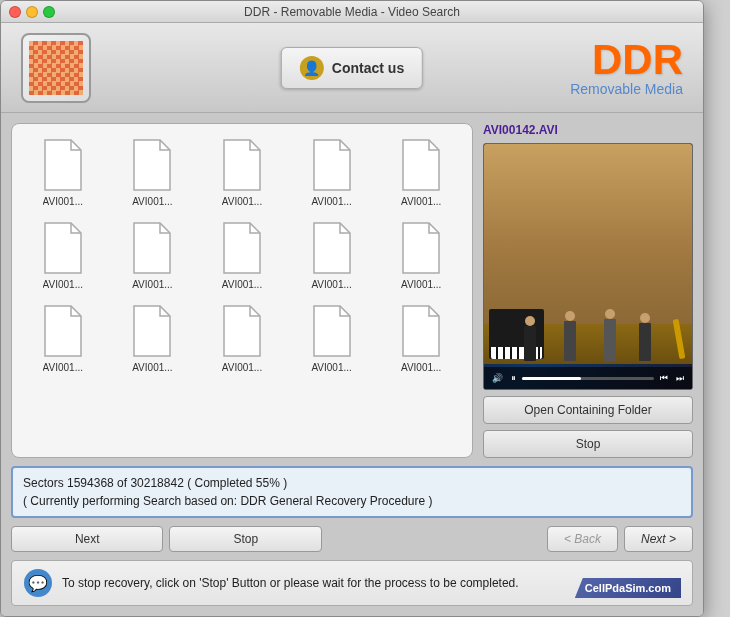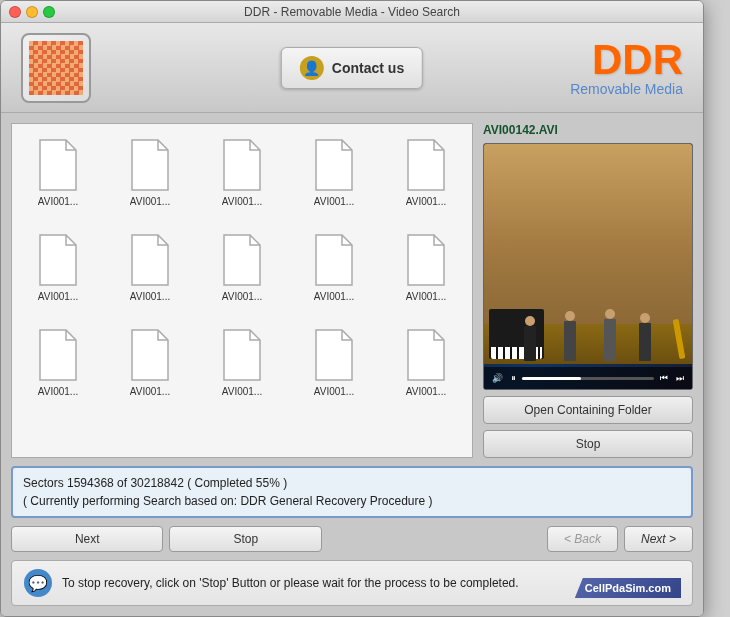--- a/index.html
+++ b/index.html
@@ -158,28 +158,28 @@
     .middle-row {
       display: flex;
       gap: 10px;
       flex: 1;
     }
 
     
     .file-grid-container {
       background: #f5f5f5;
       border: 1px solid #aaa;
-      border-radius: 0;
+      border-radius: 8px;
       flex: 1;
       padding: 8px;
       overflow-y: auto;
       display: grid;
       grid-template-columns: repeat(5, 1fr);
       grid-template-rows: repeat(3, auto);
-      gap: 16px;
+      gap: 4px;
       align-content: start;
     }
 
     .file-item {
       display: flex;
       flex-direction: column;
       align-items: center;
       padding: 4px;
       gap: 2px;
       cursor: pointer;
@@ -214,21 +214,21 @@
       width: 210px;
       display: flex;
       flex-direction: column;
       gap: 6px;
       flex-shrink: 0;
     }
 
     .preview-filename {
       font-size: 12px;
       font-weight: 600;
-      color: #14532d;
+      color: #4c1d95;
     }
 
     .preview-video {
       background: #000;
       border: 1px solid #666;
       border-radius: 3px;
       flex: 1;
       overflow: hidden;
       position: relative;
     }

